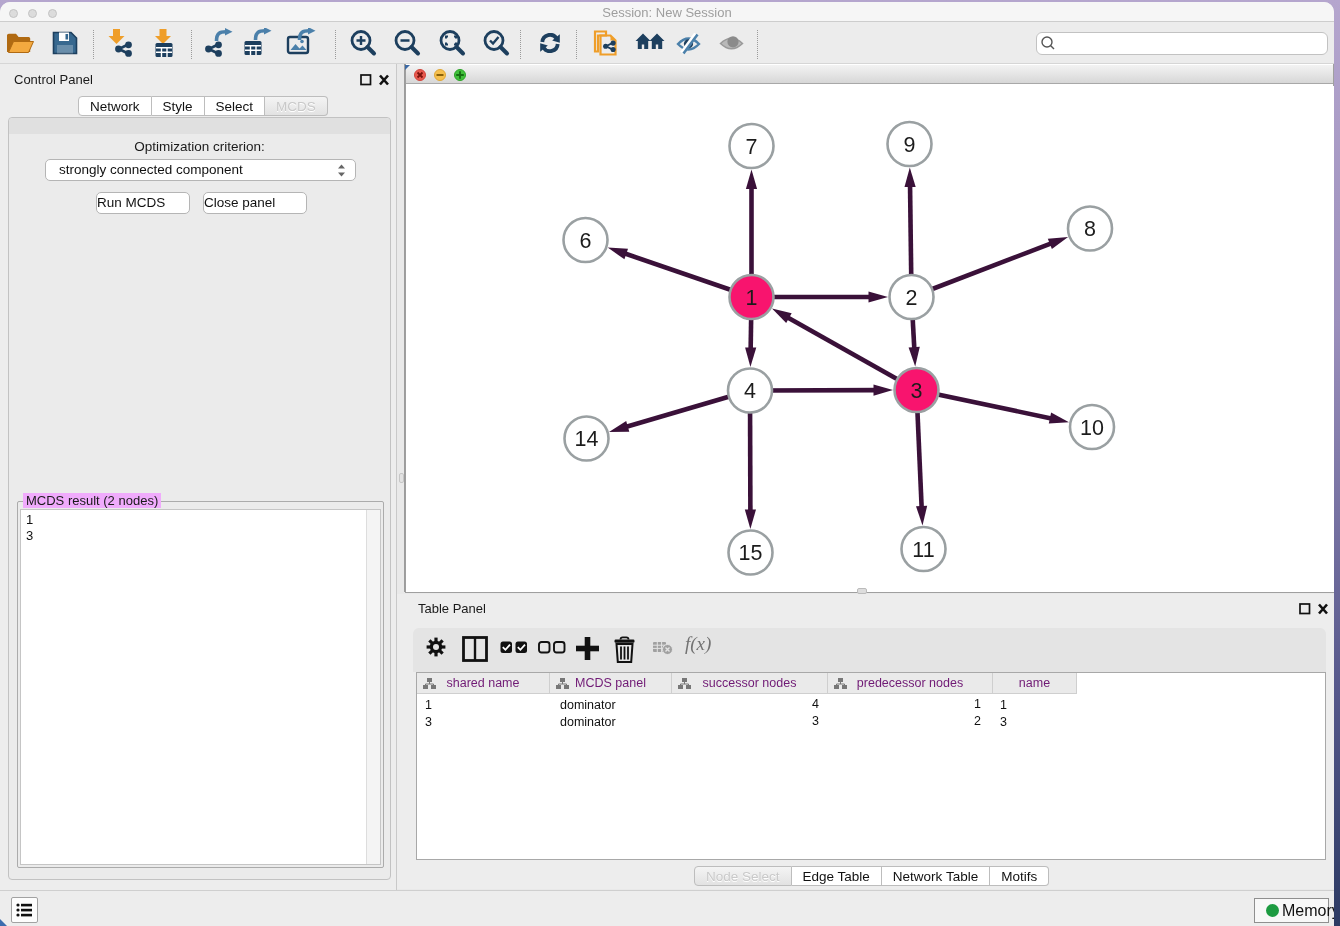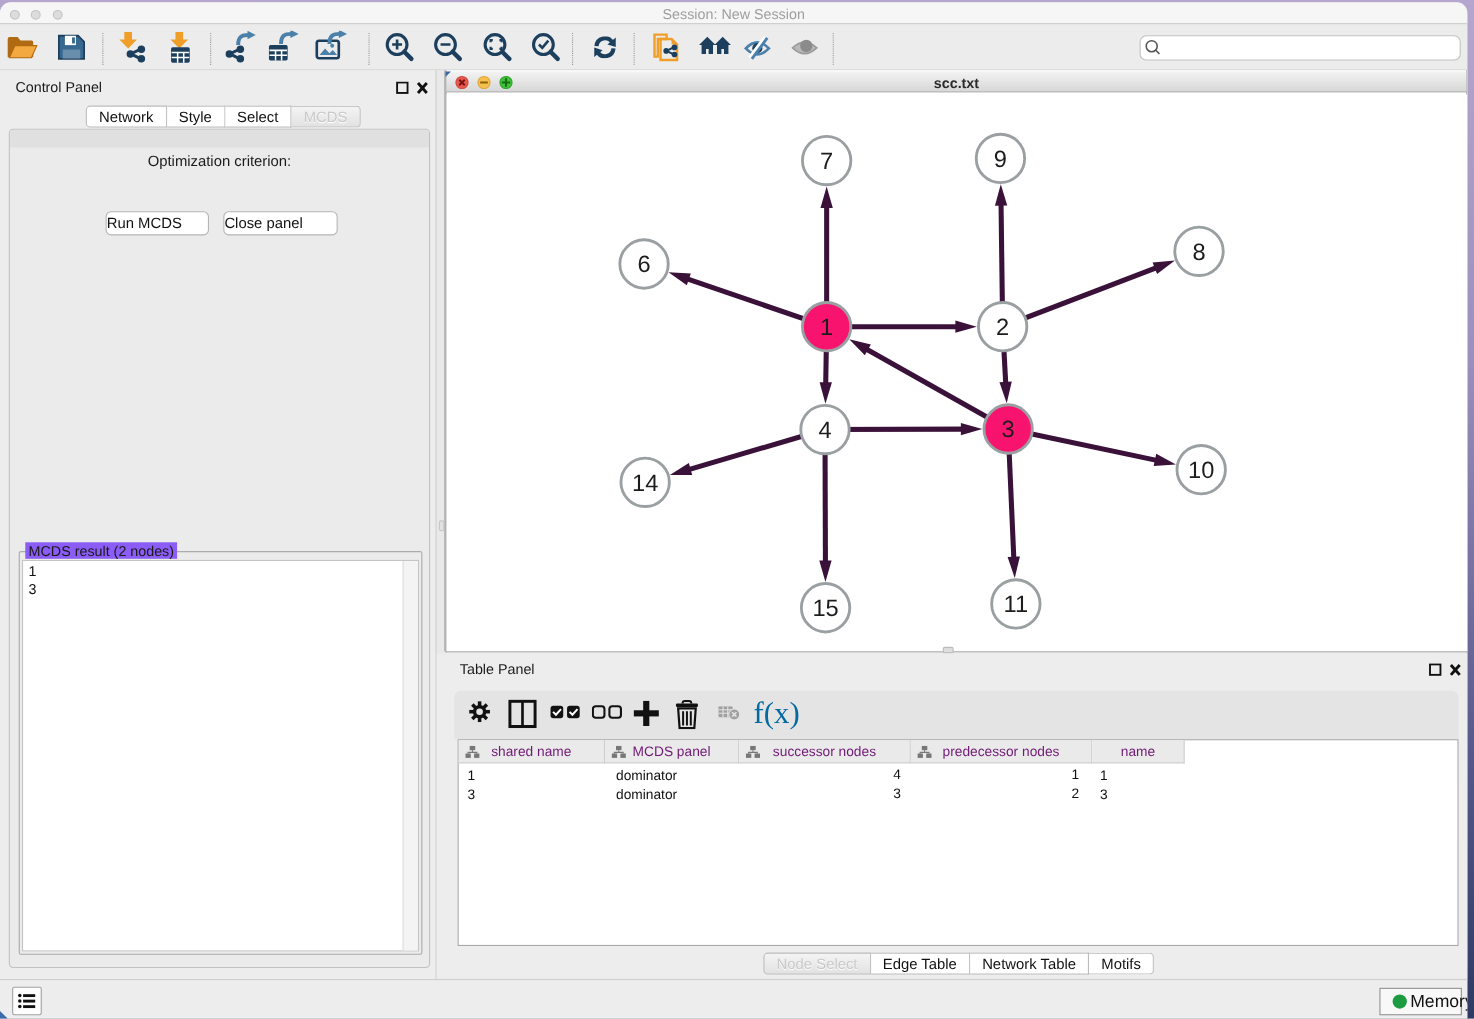--- a/index.html
+++ b/index.html
@@ -20,21 +20,21 @@
 .tab{height:20px;line-height:20px;padding:0 11px;background:#fff;border:1px solid #bdbdbd;border-left:none;color:#111}
 .tab.first{border-left:1px solid #bdbdbd;border-radius:4px 0 0 4px}
 .tab.sel2{background:linear-gradient(180deg,#f4f4f4,#e2e2e2);color:#c9c9c9;text-shadow:0 1px 0 #fff;border-radius:4px 0 0 4px}
 .tab.sel{background:linear-gradient(180deg,#f4f4f4,#e2e2e2);color:#c9c9c9;text-shadow:0 1px 0 #fff;border-radius:0 4px 4px 0}
 #cpbox{position:absolute;left:8px;top:53px;width:383px;height:763px;background:#ebebeb;border:1px solid #c2c2c2;border-radius:4px}
 #cpbox .topband{position:absolute;left:0;top:0;width:100%;height:16px;background:#e0e0e0;border-radius:4px 4px 0 0}
 #optlabel{position:absolute;left:0;top:21px;width:100%;text-align:center;font-size:13.5px;color:#1a1a1a}
 #dropdown{position:absolute;left:36px;top:41px;width:311px;height:22px;background:#fff;border:1px solid #b5b5b5;border-radius:5px;font-size:13.5px;color:#111;line-height:20px;padding-left:13px}
 .btn{position:absolute;top:74px;height:22px;background:#fff;border:1px solid #b5b5b5;border-radius:5px;font-size:13.5px;color:#111;line-height:20px;text-align:left}
 #groupbox{position:absolute;left:8px;top:383px;width:367px;height:367px;border:1px solid #ababab;border-radius:2px}
-#grouplabel{position:absolute;left:5px;top:-9px;background:#8b5cf6;padding:0 3px;font-size:13px;color:#1a1a1a}
+#grouplabel{position:absolute;left:5px;top:-9px;background:#f0abfc;padding:0 3px;font-size:13px;color:#1a1a1a}
 #mcdsarea{position:absolute;left:2px;top:7px;width:361px;height:356px;background:#fff;border:1px solid #c5c5c5;font-size:13px;color:#111;line-height:16px;padding:2px 0 0 5px}
 #mcdssb{position:absolute;right:3px;top:8px;width:14px;height:354px;background:#f4f4f4;border-left:1px solid #ddd}
 
 #desktop{position:absolute;left:397px;top:62px;width:937px;height:827px;background:#e9e9e9}
 #vdiv{position:absolute;left:7px;top:0;width:1px;height:528px;background:#9c9c9c}
 #vgrip{position:absolute;left:2px;top:409px;width:5px;height:10px;background:#e2e2e2;border:1px solid #c6c6c6;border-radius:2px}
 
 #netwin{position:absolute;left:8px;top:0;width:929px;height:529px;border:1px solid #9f9f9f;border-top:none;background:#fff}
 #nettb{position:absolute;left:0;top:1px;width:100%;height:19px;background:linear-gradient(180deg,#f3f3f3,#d7d7d7);border-bottom:1px solid #a8a8a8}
 #nettitle{position:absolute;top:3px;left:0;width:100%;text-align:center;font-size:13px;font-weight:bold;color:#2b2b2b}
@@ -212,20 +212,25 @@
       </svg>
     <div class="tabs" style="left:78px;top:32px">
       <div class="tab first">Network</div>
         <div class="tab">Style</div>
         <div class="tab">Select</div>
         <div class="tab sel">MCDS</div>
     </div>
     <div id="cpbox">
       <div class="topband"></div>
       <div id="optlabel">Optimization criterion:</div>
+      <div id="dropdown">strongly connected component
+        <svg style="position:absolute;right:8px;top:3px" width="11" height="15" viewBox="0 0 11 15">
+            <path d="M2 5.5 L5.5 1.5 L9 5.5 Z M2 9.5 L5.5 13.5 L9 9.5 Z" fill="#666"></path>
+          </svg>
+      </div>
       <div class="btn" style="left:87px;width:94px">Run MCDS</div>
       <div class="btn" style="left:194px;width:104px">Close panel</div>
       <div id="groupbox">
         <div id="grouplabel">MCDS result (2 nodes)</div>
         <div id="mcdsarea">1<br>3</div>
         <div id="mcdssb"></div>
       </div>
     </div>
   </div>
   <div id="desktop">
@@ -240,21 +245,20 @@
         <div class="wtl" style="left:28px;background:#f6c04e;border:1px solid #e0a736">
             <svg width="10" height="10" viewBox="0 0 10 10" style="display:block;margin:0;width:10px;height:10px">
               <line x1="1.5" y1="5" x2="8.5" y2="5" stroke="#8a6108" stroke-width="1.9"></line>
             </svg>
           </div>
         <div class="wtl" style="left:48px;background:#41c13c;border:1px solid #2ba327">
             <svg width="10" height="10" viewBox="0 0 10 10" style="display:block;margin:0;width:10px;height:10px">
               <path d="M5 1.2 L5 8.8 M1.2 5 L8.8 5" stroke="#156f12" stroke-width="1.9"></path>
             </svg>
           </div>
-        <div id="nettitle">scc.txt</div>
       </div>
       <div id="netcontent">
         <svg width="928" height="505" viewBox="0 0 928 505">
 <g stroke="#3a1139" stroke-width="4.6">
 <line x1="345.5" y1="210.0" x2="345.5" y2="97.0"></line>
 <line x1="345.5" y1="210.0" x2="215.4" y2="165.3"></line>
 <line x1="345.5" y1="210.0" x2="467.5" y2="210.0"></line>
 <line x1="345.5" y1="210.0" x2="344.6" y2="265.5"></line>
 <line x1="510.5" y1="303.0" x2="378.6" y2="228.7"></line>
 <line x1="505.5" y1="210.0" x2="504.0" y2="95.0"></line>
@@ -375,21 +379,21 @@
             <g stroke="#e4e4e4" stroke-width="1">
               <line x1="0" y1="3.2" x2="13" y2="3.2"></line>
               <line x1="0" y1="6.4" x2="13" y2="6.4"></line>
               <line x1="4.3" y1="0" x2="4.3" y2="10"></line>
               <line x1="8.6" y1="0" x2="8.6" y2="10"></line>
             </g>
             <circle cx="14.5" cy="7.5" r="5" fill="#a0a0a0" stroke="#e4e4e4" stroke-width="1"></circle>
             <path d="M12.5 5.5 l4 4 M16.5 5.5 l-4 4" stroke="#e4e4e4" stroke-width="1.4"></path>
           </g>
         </svg>
-<div style="position:absolute;left:272px;top:5px;font-family:'Liberation Serif',serif;font-size:28px;color:#0369a1">f(x)</div>
+<div style="position:absolute;left:272px;top:5px;font-family:'Liberation Serif',serif;font-style:italic;font-size:19px;color:#737373">f(x)</div>
     </div>
     <div id="ttable">
       <div class="th" style="left:0px;width:133px">shared name</div>
 <svg style="position:absolute;left:6px;top:5px" width="13" height="11" viewBox="0 0 13 11">
           <g fill="#777">
             <rect x="4" y="0" width="5" height="4"></rect>
             <rect x="0" y="7" width="5" height="4"></rect>
             <rect x="8" y="7" width="5" height="4"></rect>
             <path d="M6.5 4 v2 M2.5 7 v-1 h8 v1" fill="none" stroke="#777" stroke-width="1"></path>
           </g>

